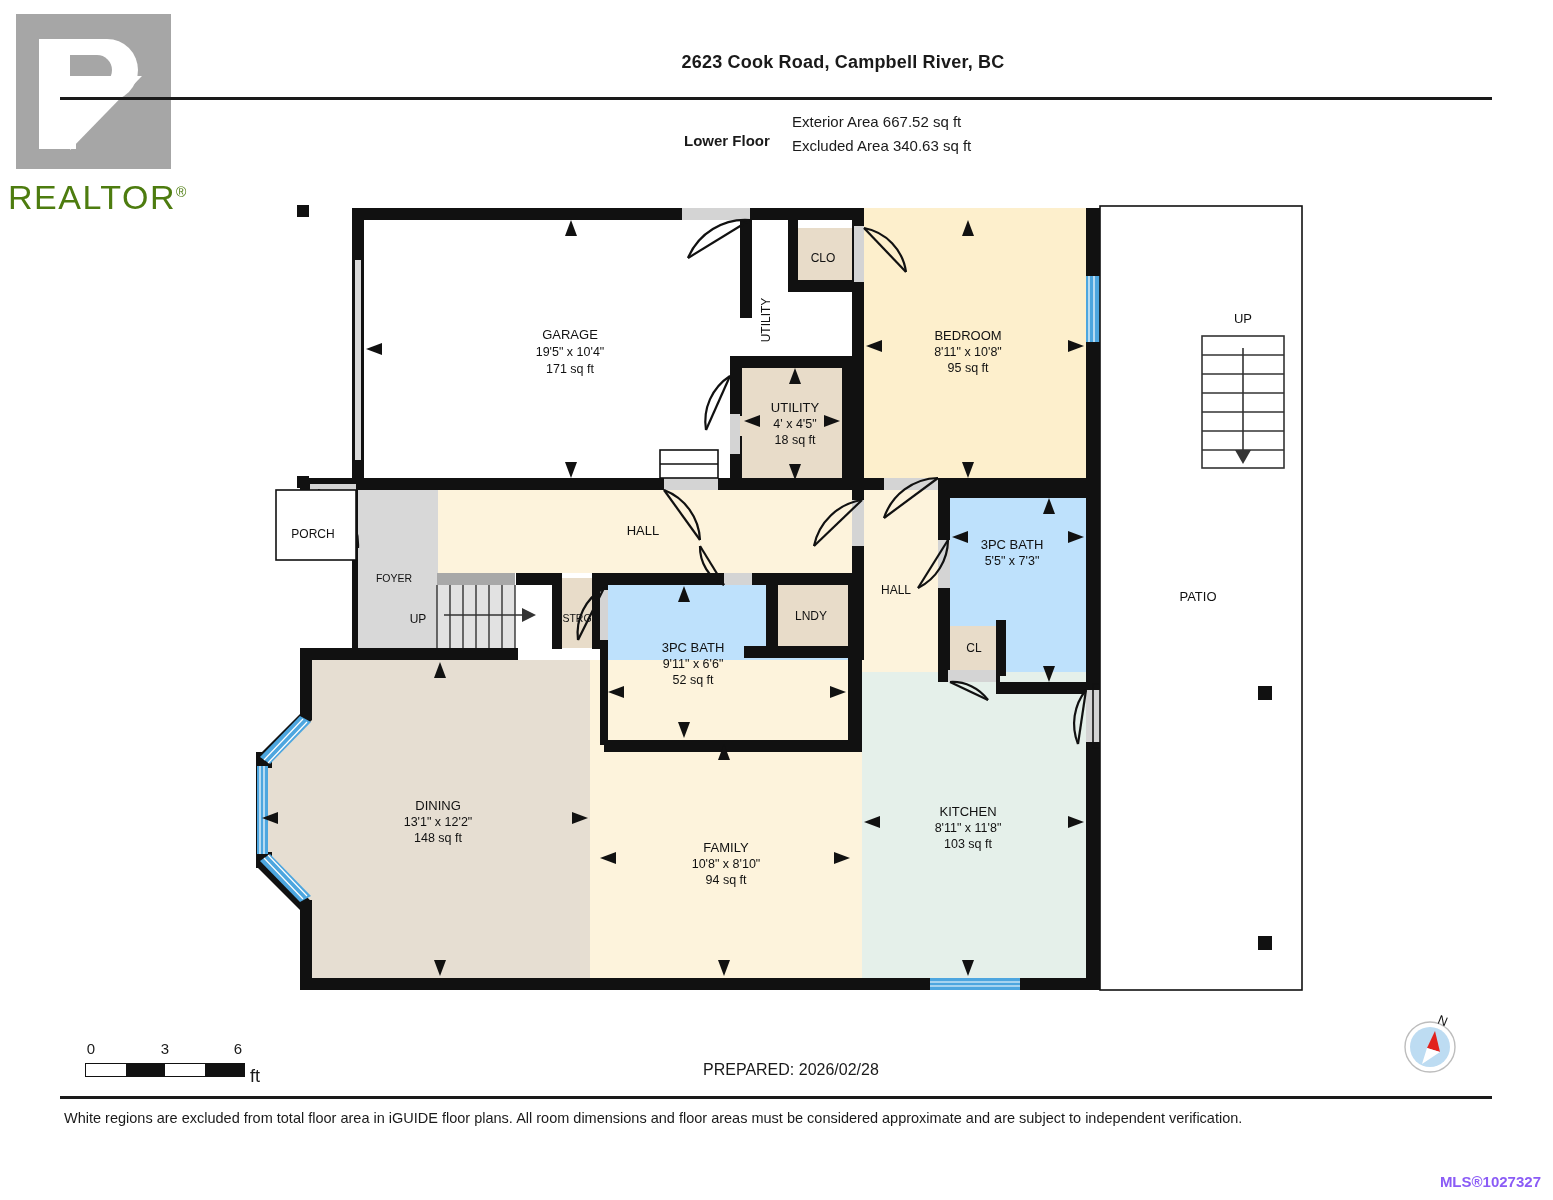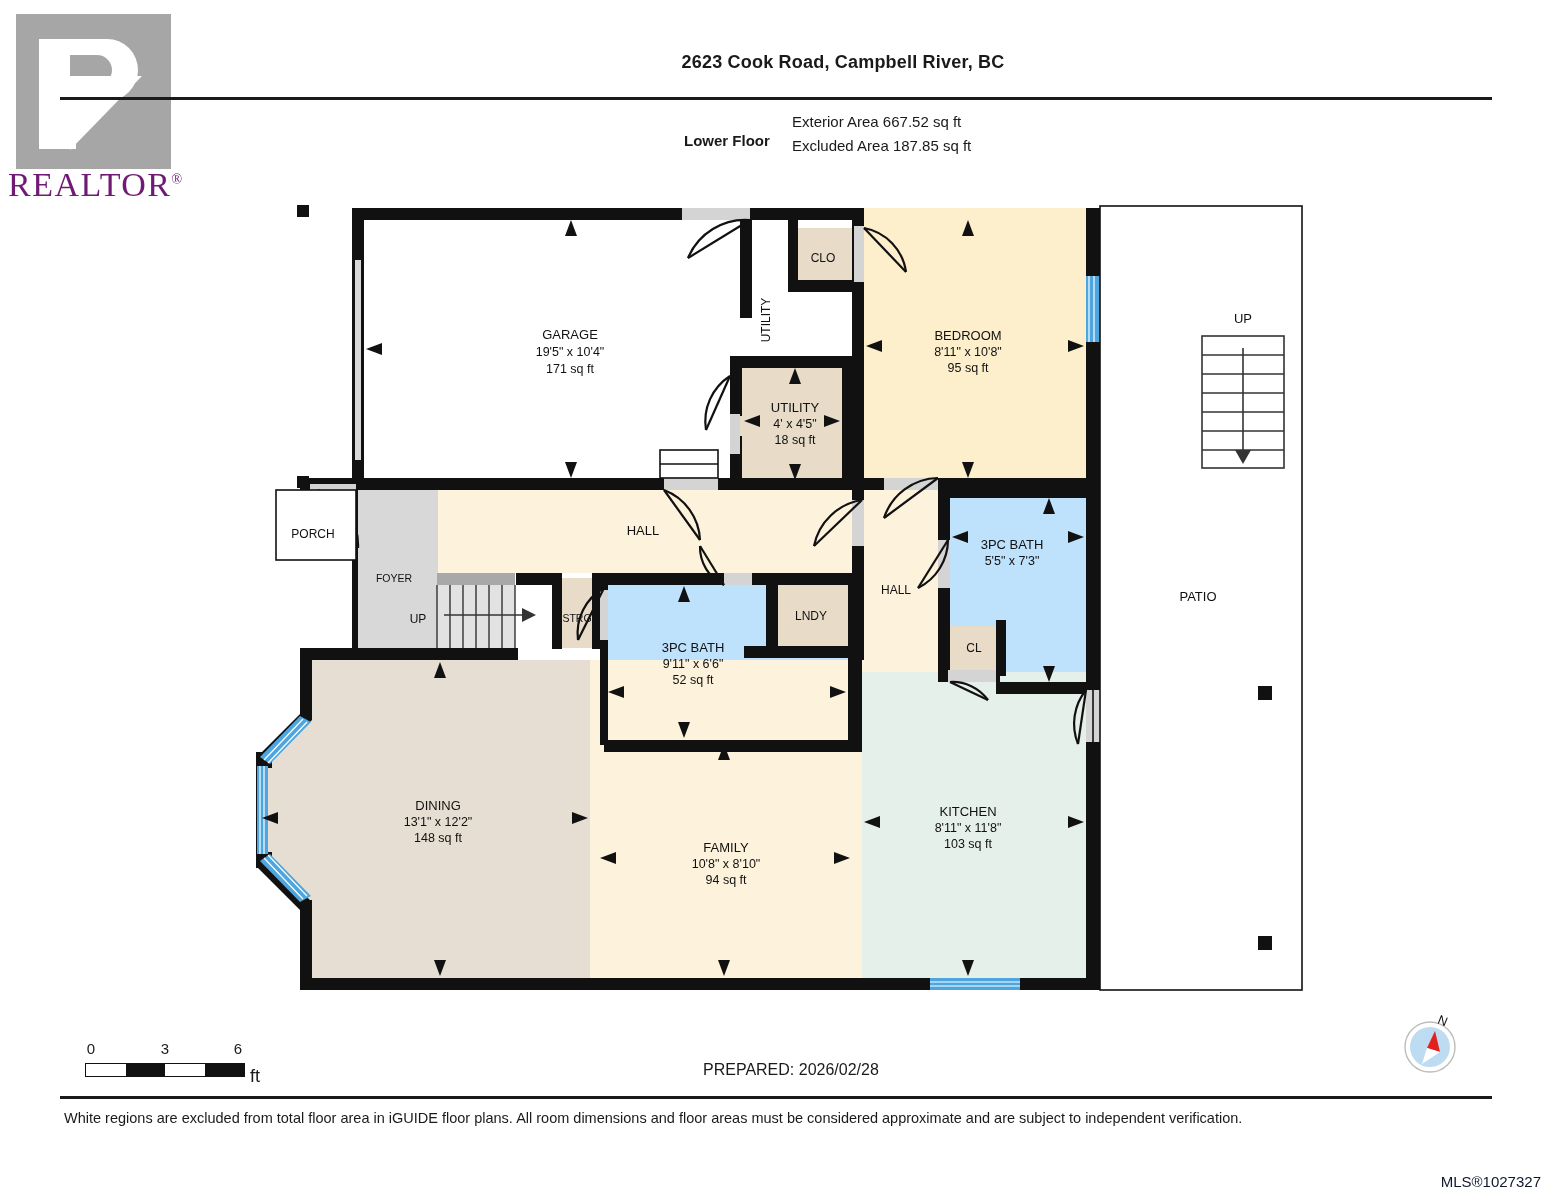--- a/index.html
+++ b/index.html
@@ -63,25 +63,25 @@
     left: 62px;
     top: 62px;
     width: 0;
     height: 0;
     border-left: 72px solid #ffffff;
     border-bottom: 74px solid transparent;
   }
   .logo-word {
     position: absolute;
     left: 0px;
-    top: 152px;
+    top: 164px;
     font-size: 34px;
     letter-spacing: 1.5px;
-    color: #701a75;
-    font-family: Liberation Serif, serif;
+    color: #4d7c0f;
+    font-family: Liberation Sans, sans-serif;
     font-weight: 400;
   }
   .logo-word sup {
     font-size: 14px;
     vertical-align: super;
   }
 
   
   #header-title {
     position: absolute;
@@ -187,21 +187,22 @@
     top: 1110px;
     width: 1430px;
     text-align: left;
     font-size: 14.5px;
   }
   #mls {
     position: absolute;
     right: 12px;
     bottom: 10px;
     font-size: 15px;
-    color: #0f172a;
+    color: #8b5cf6;
+    font-weight: bold;
   }
   #compass {
     position: absolute;
     left: 1402px;
     top: 1019px;
     width: 56px;
     height: 56px;
   }
   #compass-n {
     position: absolute;
@@ -223,21 +224,21 @@
   <div class="logo-r-leg"></div>
   <div class="logo-word"><span>REALTOR</span><sup>®</sup></div>
 </div>
 
 <div id="header-title">2623 Cook Road, Campbell River, BC</div>
 <div id="header-rule"></div>
 <div id="header-meta">
   <div class="floor-label">Lower Floor</div>
   <div class="areas">
     <div>Exterior Area 667.52 sq ft</div>
-    <div>Excluded Area 187.85 sq ft</div>
+    <div>Excluded Area 340.63 sq ft</div>
   </div>
 </div>
 
 <div id="plan-wrap">
 <svg width="1553" height="1200" viewBox="0 0 1553 1200" xmlns="http://www.w3.org/2000/svg">
 
   <rect x="352" y="208" width="500" height="275" fill="#FFFFFF"></rect>
 
   <rect x="860" y="208" width="228" height="278" fill="#FDEFCC"></rect>
 

